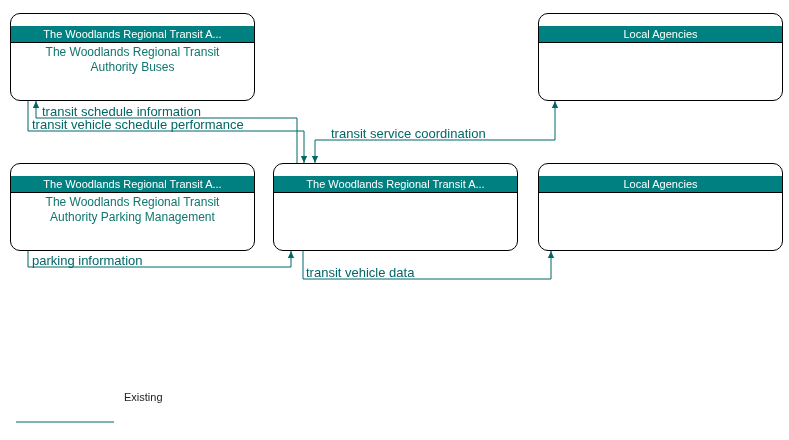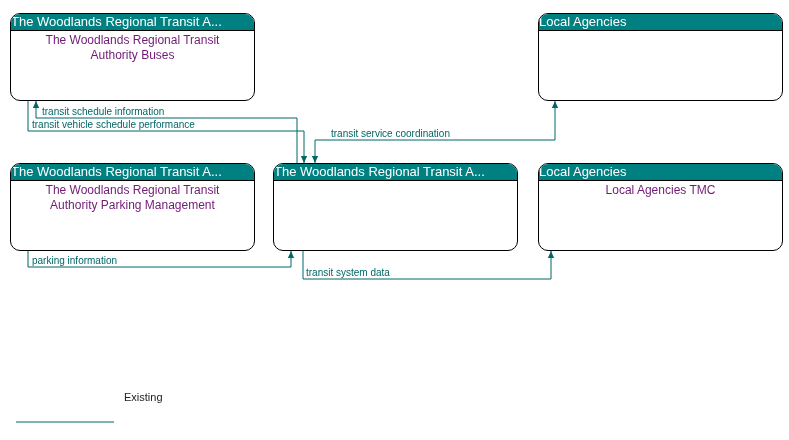--- a/index.html
+++ b/index.html
@@ -31,34 +31,36 @@
     background:#ffffff;
     border:1.5px solid #000000;
     border-radius:10px;
     overflow:hidden;
   }
   .box-header{
     height:16px;line-height:16px;
     background:var(--header-bg);
     color:var(--header-text);
     border-bottom:1px solid #000000;
-    font-size:13px;
+    font-size:11px;
+    text-align:center;
     white-space:nowrap;
     overflow:hidden;
+    margin-top:12px;
   }
   .box-body{
     padding:2px 10px 0 10px;
     font-size:12px;
     line-height:15px;
-    color:#701a75;
+    color:#0f766e;
     text-align:center;
   }
   .flow-label{
     position:absolute;
-    font-size:10px;
+    font-size:13px;
     line-height:10px;
     color:var(--label);
     white-space:nowrap;
   }
   .legend-label{
     position:absolute;
     left:124px;top:392px;
     font-size:11px;line-height:10px;
     color:#222222;
     white-space:nowrap;
@@ -96,24 +98,23 @@
     <div class="box-header">The Woodlands Regional Transit A...</div>
     <div class="box-body">The Woodlands Regional Transit Authority Parking Management</div>
   </div>
 
   <div class="box" style="left:273px;top:163px;">
     <div class="box-header">The Woodlands Regional Transit A...</div>
   </div>
 
   <div class="box" style="left:538px;top:163px;">
     <div class="box-header">Local Agencies</div>
-    <div class="box-body">Local Agencies TMC</div>
   </div>
 
   <div class="flow-label" style="left:42px;top:107px;">transit schedule information</div>
   <div class="flow-label" style="left:32px;top:120px;">transit vehicle schedule performance</div>
   <div class="flow-label" style="left:319px;top:129px;padding-left:12px;">transit service coordination</div>
   <div class="flow-label" style="left:32px;top:256px;">parking information</div>
-  <div class="flow-label" style="left:306px;top:268px;">transit system data</div>
+  <div class="flow-label" style="left:306px;top:268px;">transit vehicle data</div>
 
   <div class="legend-label">Existing</div>
 
 </div>
 
 </body></html>

